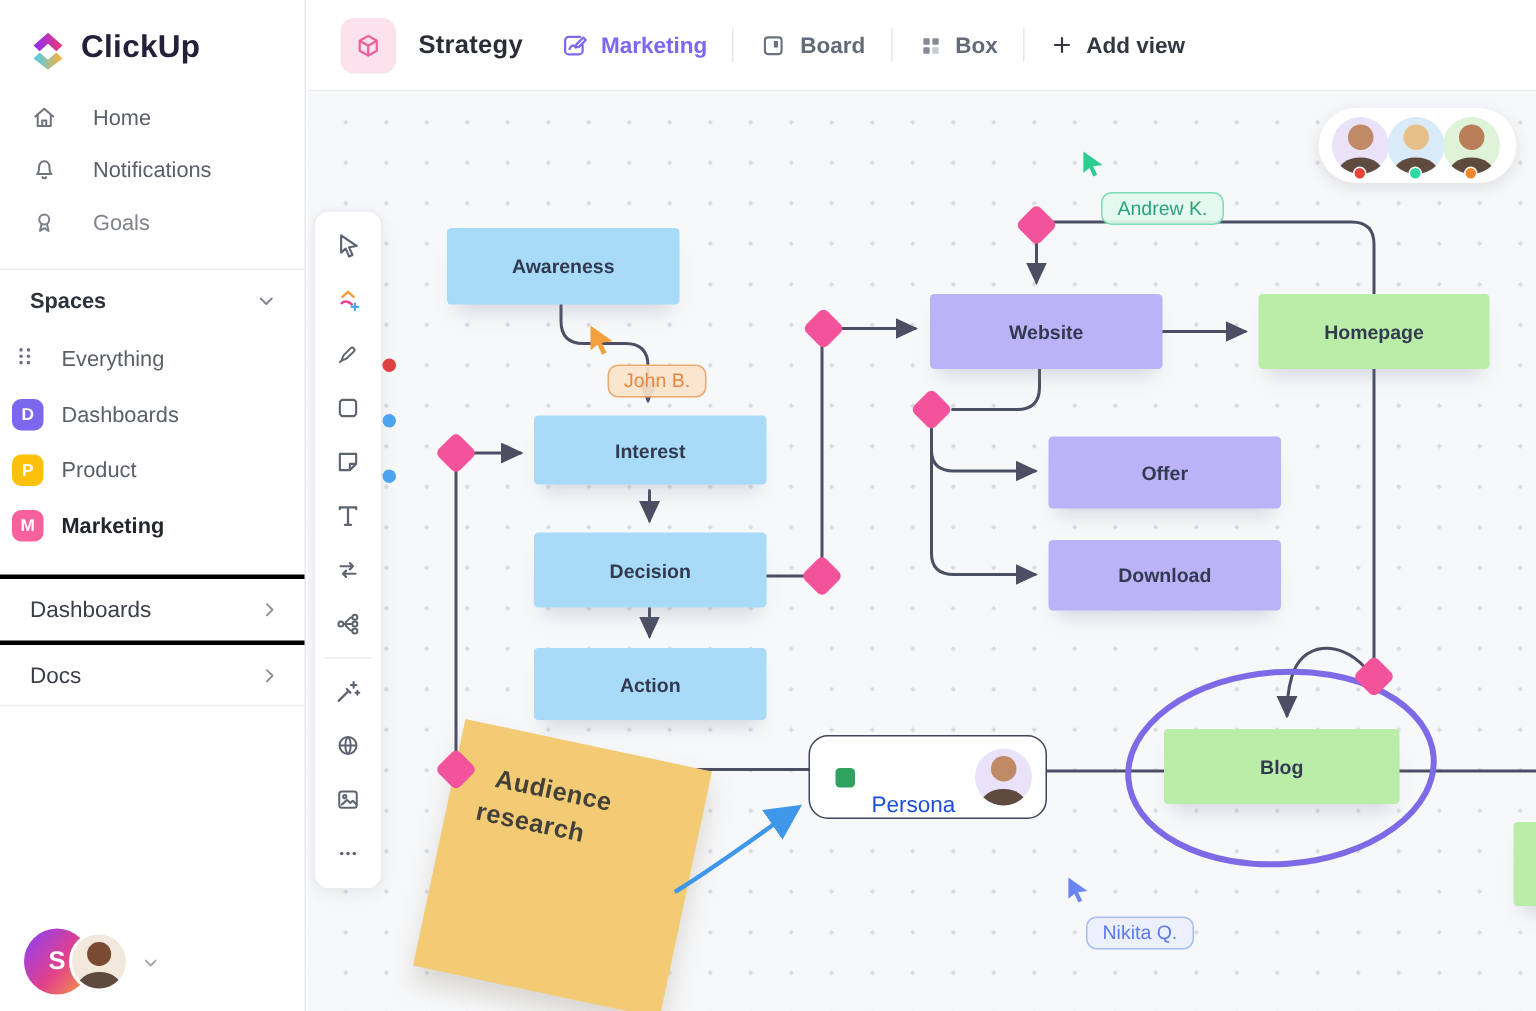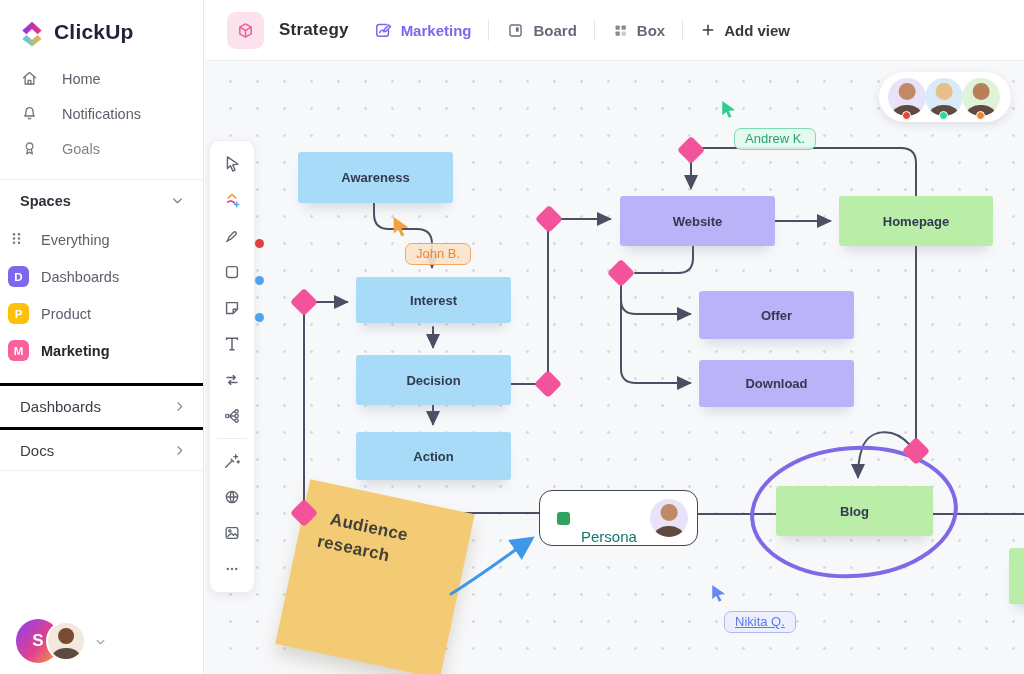--- a/index.html
+++ b/index.html
@@ -62,33 +62,33 @@
   .n-action    { left:151px; top:370px; width:155px; height:48px; }
   .n-website   { left:415px; top:134px; width:155px; height:50px; }
   .n-offer     { left:494px; top:229px; width:155px; height:48px; }
   .n-download  { left:494px; top:298px; width:155px; height:47px; }
   .n-homepage  { left:634px; top:134px; width:154px; height:50px; }
   .n-blog      { left:571px; top:424px; width:157px; height:50px; }
   .n-partial   { left:804px; top:486px; width:50px; height:56px; }
 
   .persona-card { position:absolute; left:334px; top:428px; width:159px; height:56px; background:#fff; border:1.5px solid #41445a; border-radius:13px; display:flex; align-items:center; padding:0 9px 0 17px; gap:11px; z-index:5; cursor:pointer; }
   .persona-dot { width:13px; height:13px; border-radius:3px; background:#2fa25f; flex:0 0 13px; }
-  .persona-label { font-size:15px; color:#0f766e; flex:1;margin-top:36px; }
+  .persona-label { font-size:15px; color:#1d4ed8; flex:1;margin-top:36px; }
   .persona-avatar { width:38px; height:38px; }
 
   .sticky { position:absolute; left:86px; top:433px; width:168px; height:168px; background:#f2cb74; transform:rotate(12deg); box-shadow:2px 10px 16px rgba(130,120,90,.25); z-index:6; padding:25px 0 0 28px; cursor:pointer; }
   .sticky .l1, .sticky .l2 { font-size:17px; font-weight:bold; color:#44413a; letter-spacing:.3px; }
   .sticky .l2 { margin-left:-8px; margin-top:4px; }
 
   
   .cursor { position:absolute; z-index:12; }
   .cur-label { position:absolute; z-index:12; padding:2px 10px 3px; border-radius:7px; font-size:13px; white-space:nowrap; border:1.5px solid; }
   .lab-andrew { left:529px; top:66px; background:rgba(226,248,239,.92); border-color:#7ddbb6; color:#2aa178; }
   .lab-john   { left:200px; top:181px; background:rgba(250,227,203,.92); border-color:#efa86b; color:#e8863c; }
-  .lab-nikita { left:519px; top:549px; background:rgba(233,239,252,.92); border-color:#a9bcef; color:#5b79e8;text-decoration:underline; }
+  .lab-nikita { left:519px; top:549px; background:rgba(233,239,252,.92); border-color:#a9bcef; color:#5b79e8; }
   .cur-andrew { left:515px; top:38px; }
   .cur-john   { left:186px; top:154px; }
   .cur-nikita { left:505px; top:522px; }
 
   
   .wb-toolbar { position:absolute; left:4px; top:78px; width:46px; background:#fff; border:1px solid #ececf1; border-radius:10px; box-shadow:0 3px 10px rgba(40,45,60,.08); z-index:15; padding:5px 0; display:flex; flex-direction:column; align-items:center; }
   .tool { width:36px; height:36px; display:flex; align-items:center; justify-content:center; border-radius:7px; cursor:pointer; }
   .tool-divider { width:30px; height:1px; background:#ececf1; margin:4px 0; }
   .tool-dot { position:absolute; left:50px; width:9px; height:9px; border-radius:50%; z-index:16; }
   .dot-red { top:177px; background:#df4040; }

